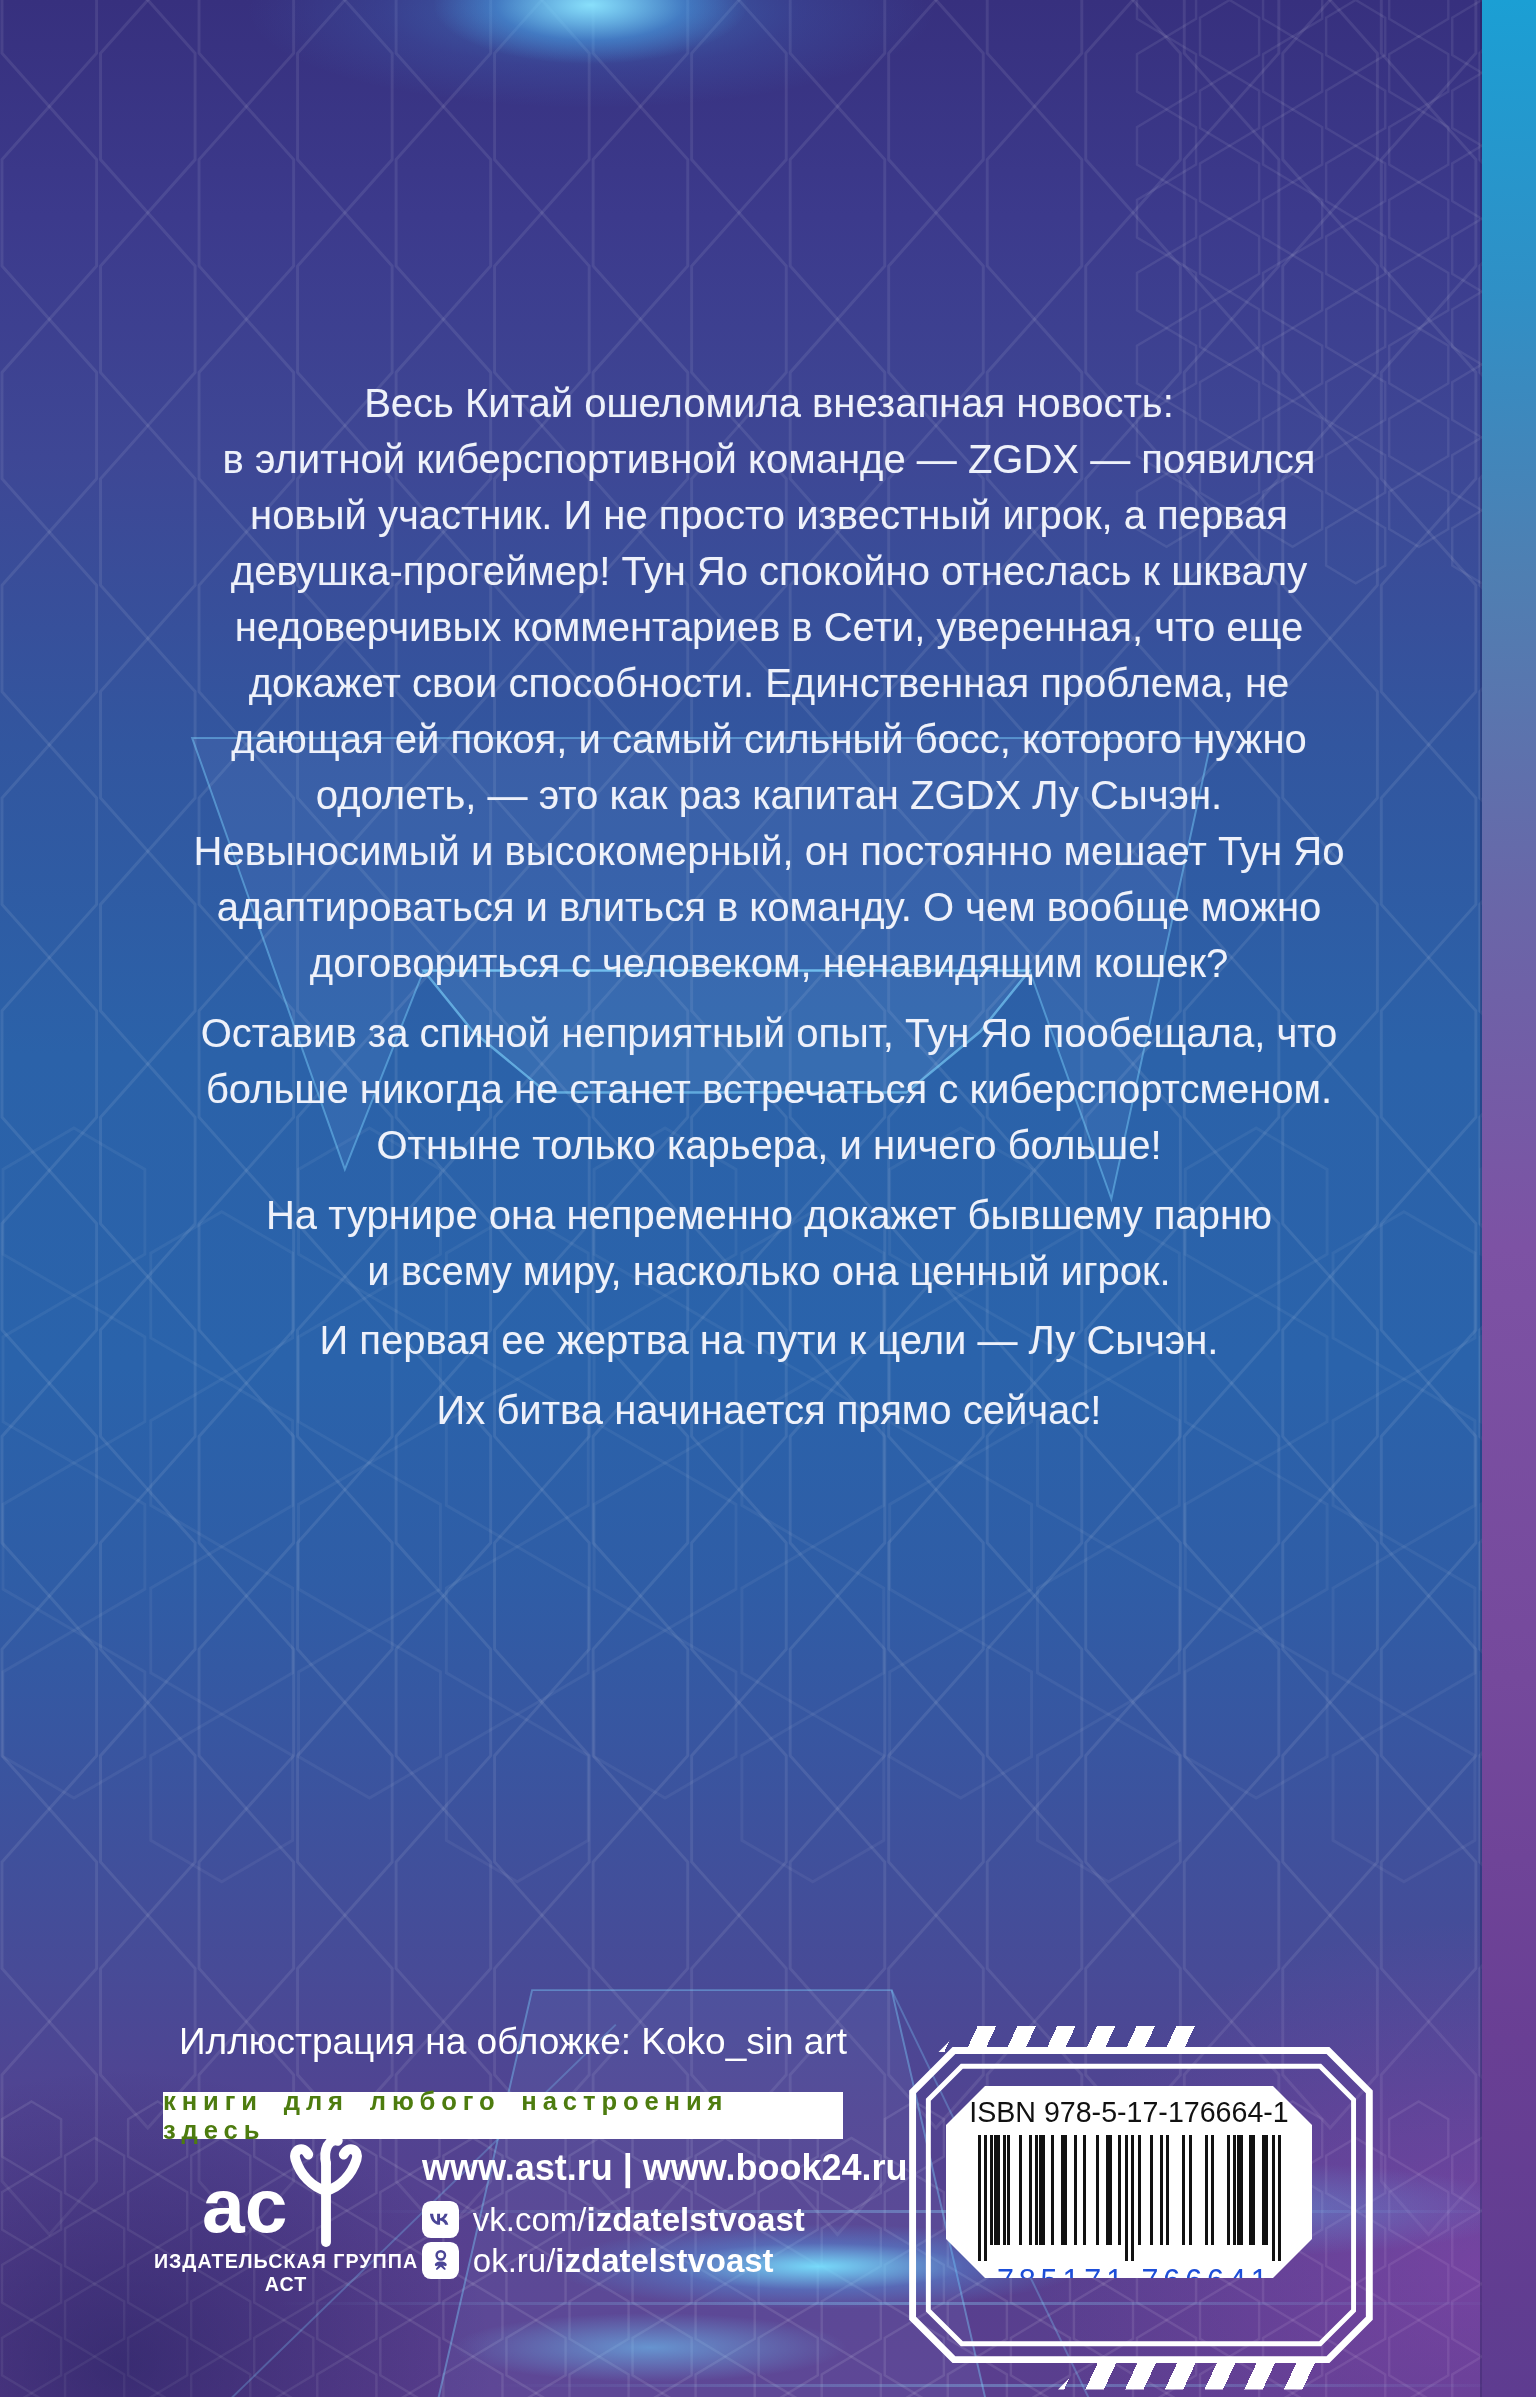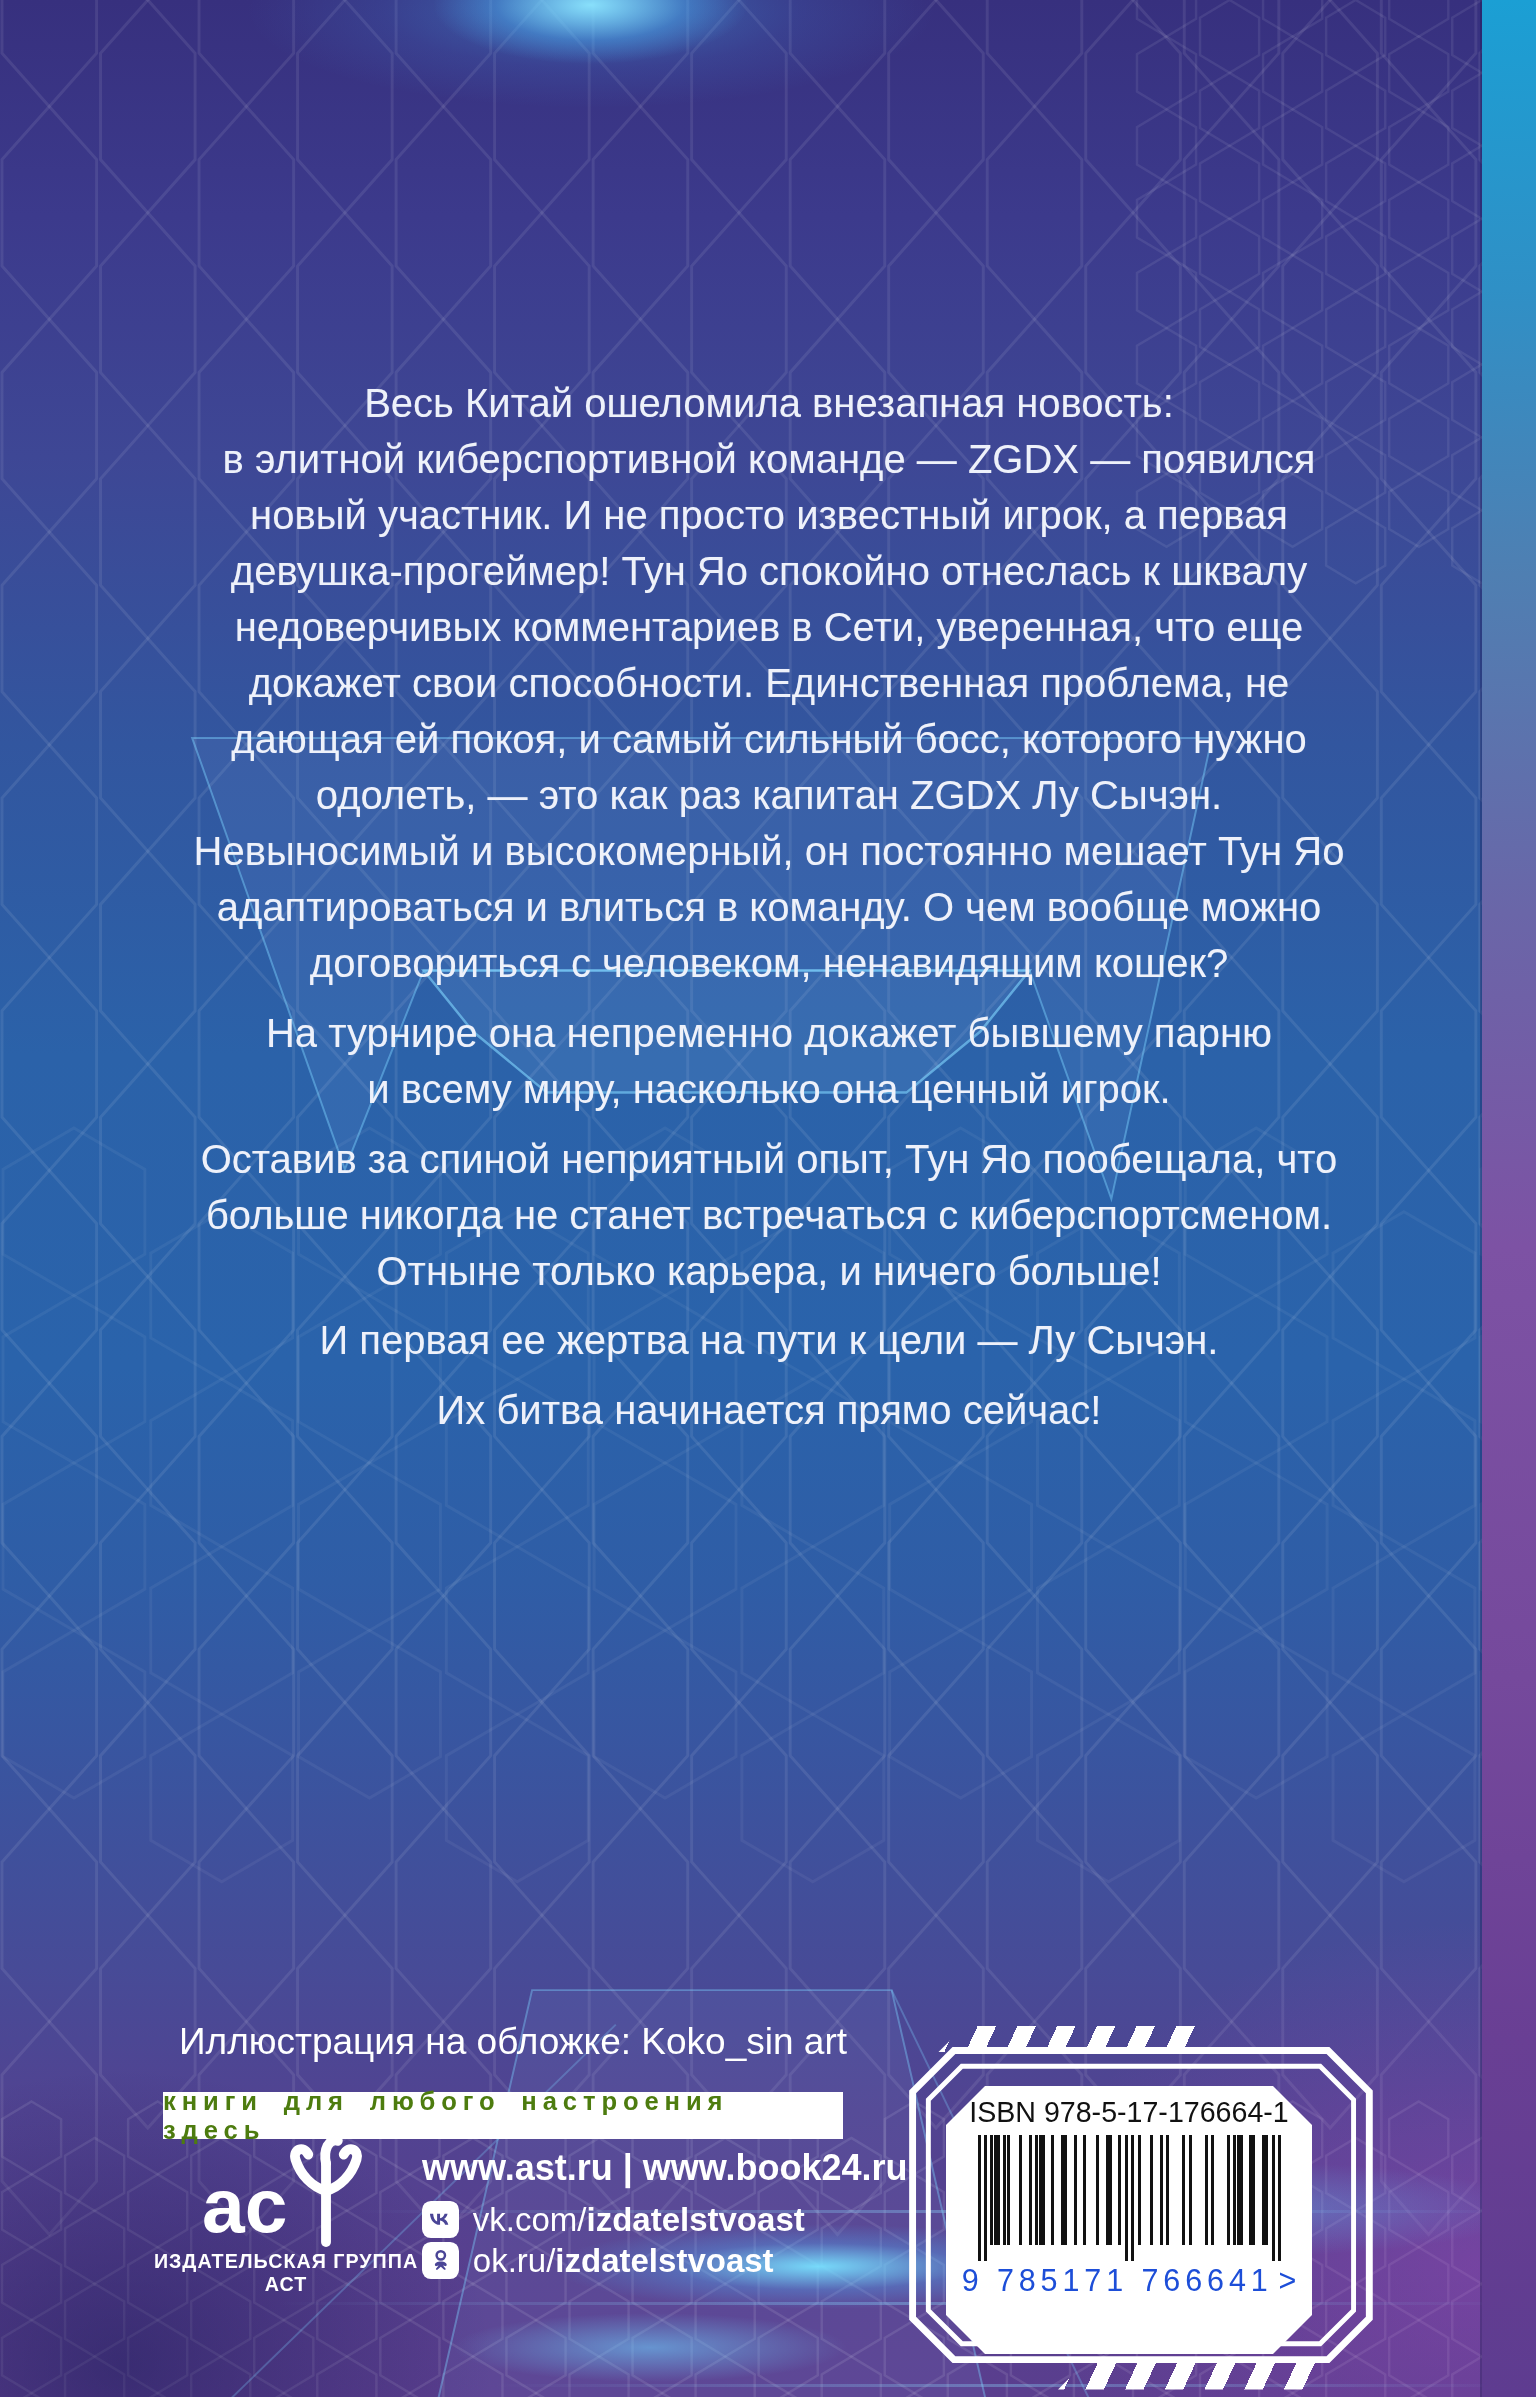--- a/index.html
+++ b/index.html
@@ -59,21 +59,21 @@
   .sicon{width:37px;height:37px;background:#ffffff;border-radius:8.9px;display:flex;align-items:center;justify-content:center;flex:0 0 auto;}
   
   .bc-module{position:absolute;left:887px;top:2019px;width:502px;height:378px;}
   .hazard{position:absolute;height:26.6px;
     background:repeating-linear-gradient(115deg, #ffffff 0 16.7px, rgba(0,0,0,0) 16.7px 36px);
     -webkit-clip-path:polygon(26.6px 0, 100% 0, calc(100% - 26.6px) 100%, 0 100%);
     clip-path:polygon(26.6px 0, 100% 0, calc(100% - 26.6px) 100%, 0 100%);}
   .hz-top{left:51px;top:6.9px;width:274px;}
   .hz-bot{left:171px;top:344px;width:274px;}
   .bc-frame{position:absolute;left:0;top:0;}
-  .bc-label{position:absolute;left:59px;top:67px;width:366px;height:268px;background:#ffffff;
+  .bc-label{position:absolute;left:59px;top:67px;width:366px;height:192px;background:#ffffff;
     -webkit-clip-path:polygon(39px 0, calc(100% - 39px) 0, 100% 39px, 100% calc(100% - 39px), calc(100% - 39px) 100%, 39px 100%, 0 calc(100% - 39px), 0 39px);
     clip-path:polygon(39px 0, calc(100% - 39px) 0, 100% 39px, 100% calc(100% - 39px), calc(100% - 39px) 100%, 39px 100%, 0 calc(100% - 39px), 0 39px);
     text-align:center;color:#111;}
   .isbn-line{margin-top:9.9px;font-size:28.6px;color:#111;}
   .bars{position:relative;width:303px;height:126px;margin:5.9px auto 0;}
   .bars div{position:absolute;top:0;background:#111;}
   .digits{margin-top:2px;font-size:30.5px;letter-spacing:4.9px;color:#1d4ed8;display:flex;justify-content:center;gap:0;}
   .digits .tr{letter-spacing:0;margin-left:5.9px;}
   svg text{font-family:"Liberation Sans", sans-serif;}
 </style>
@@ -536,25 +536,25 @@
 в элитной киберспортивной команде — ZGDX — появился
 новый участник. И не просто известный игрок, а первая
 девушка-прогеймер! Тун Яо спокойно отнеслась к шквалу
 недоверчивых комментариев в Сети, уверенная, что еще
 докажет свои способности. Единственная проблема, не
 дающая ей покоя, и самый сильный босс, которого нужно
 одолеть, — это как раз капитан ZGDX Лу Сычэн.
 Невыносимый и высокомерный, он постоянно мешает Тун Яо
 адаптироваться и влиться в команду. О чем вообще можно
 договориться с человеком, ненавидящим кошек?</p>
-    <p>На турнире она непременно докажет бывшему парню
-и всему миру, насколько она ценный игрок.</p>
     <p>Оставив за спиной неприятный опыт, Тун Яо пообещала, что
 больше никогда не станет встречаться с киберспортсменом.
 Отныне только карьера, и ничего больше!</p>
+    <p>На турнире она непременно докажет бывшему парню
+и всему миру, насколько она ценный игрок.</p>
     <p>И первая ее жертва на пути к цели — Лу Сычэн.</p>
     <p>Их битва начинается прямо сейчас!</p>
   </div>
 
 
   <div class="credit">Иллюстрация на обложке: Koko_sin art</div>
   <div class="banner">
     <span>книги для любого настроения здесь</span>
   </div>
 

